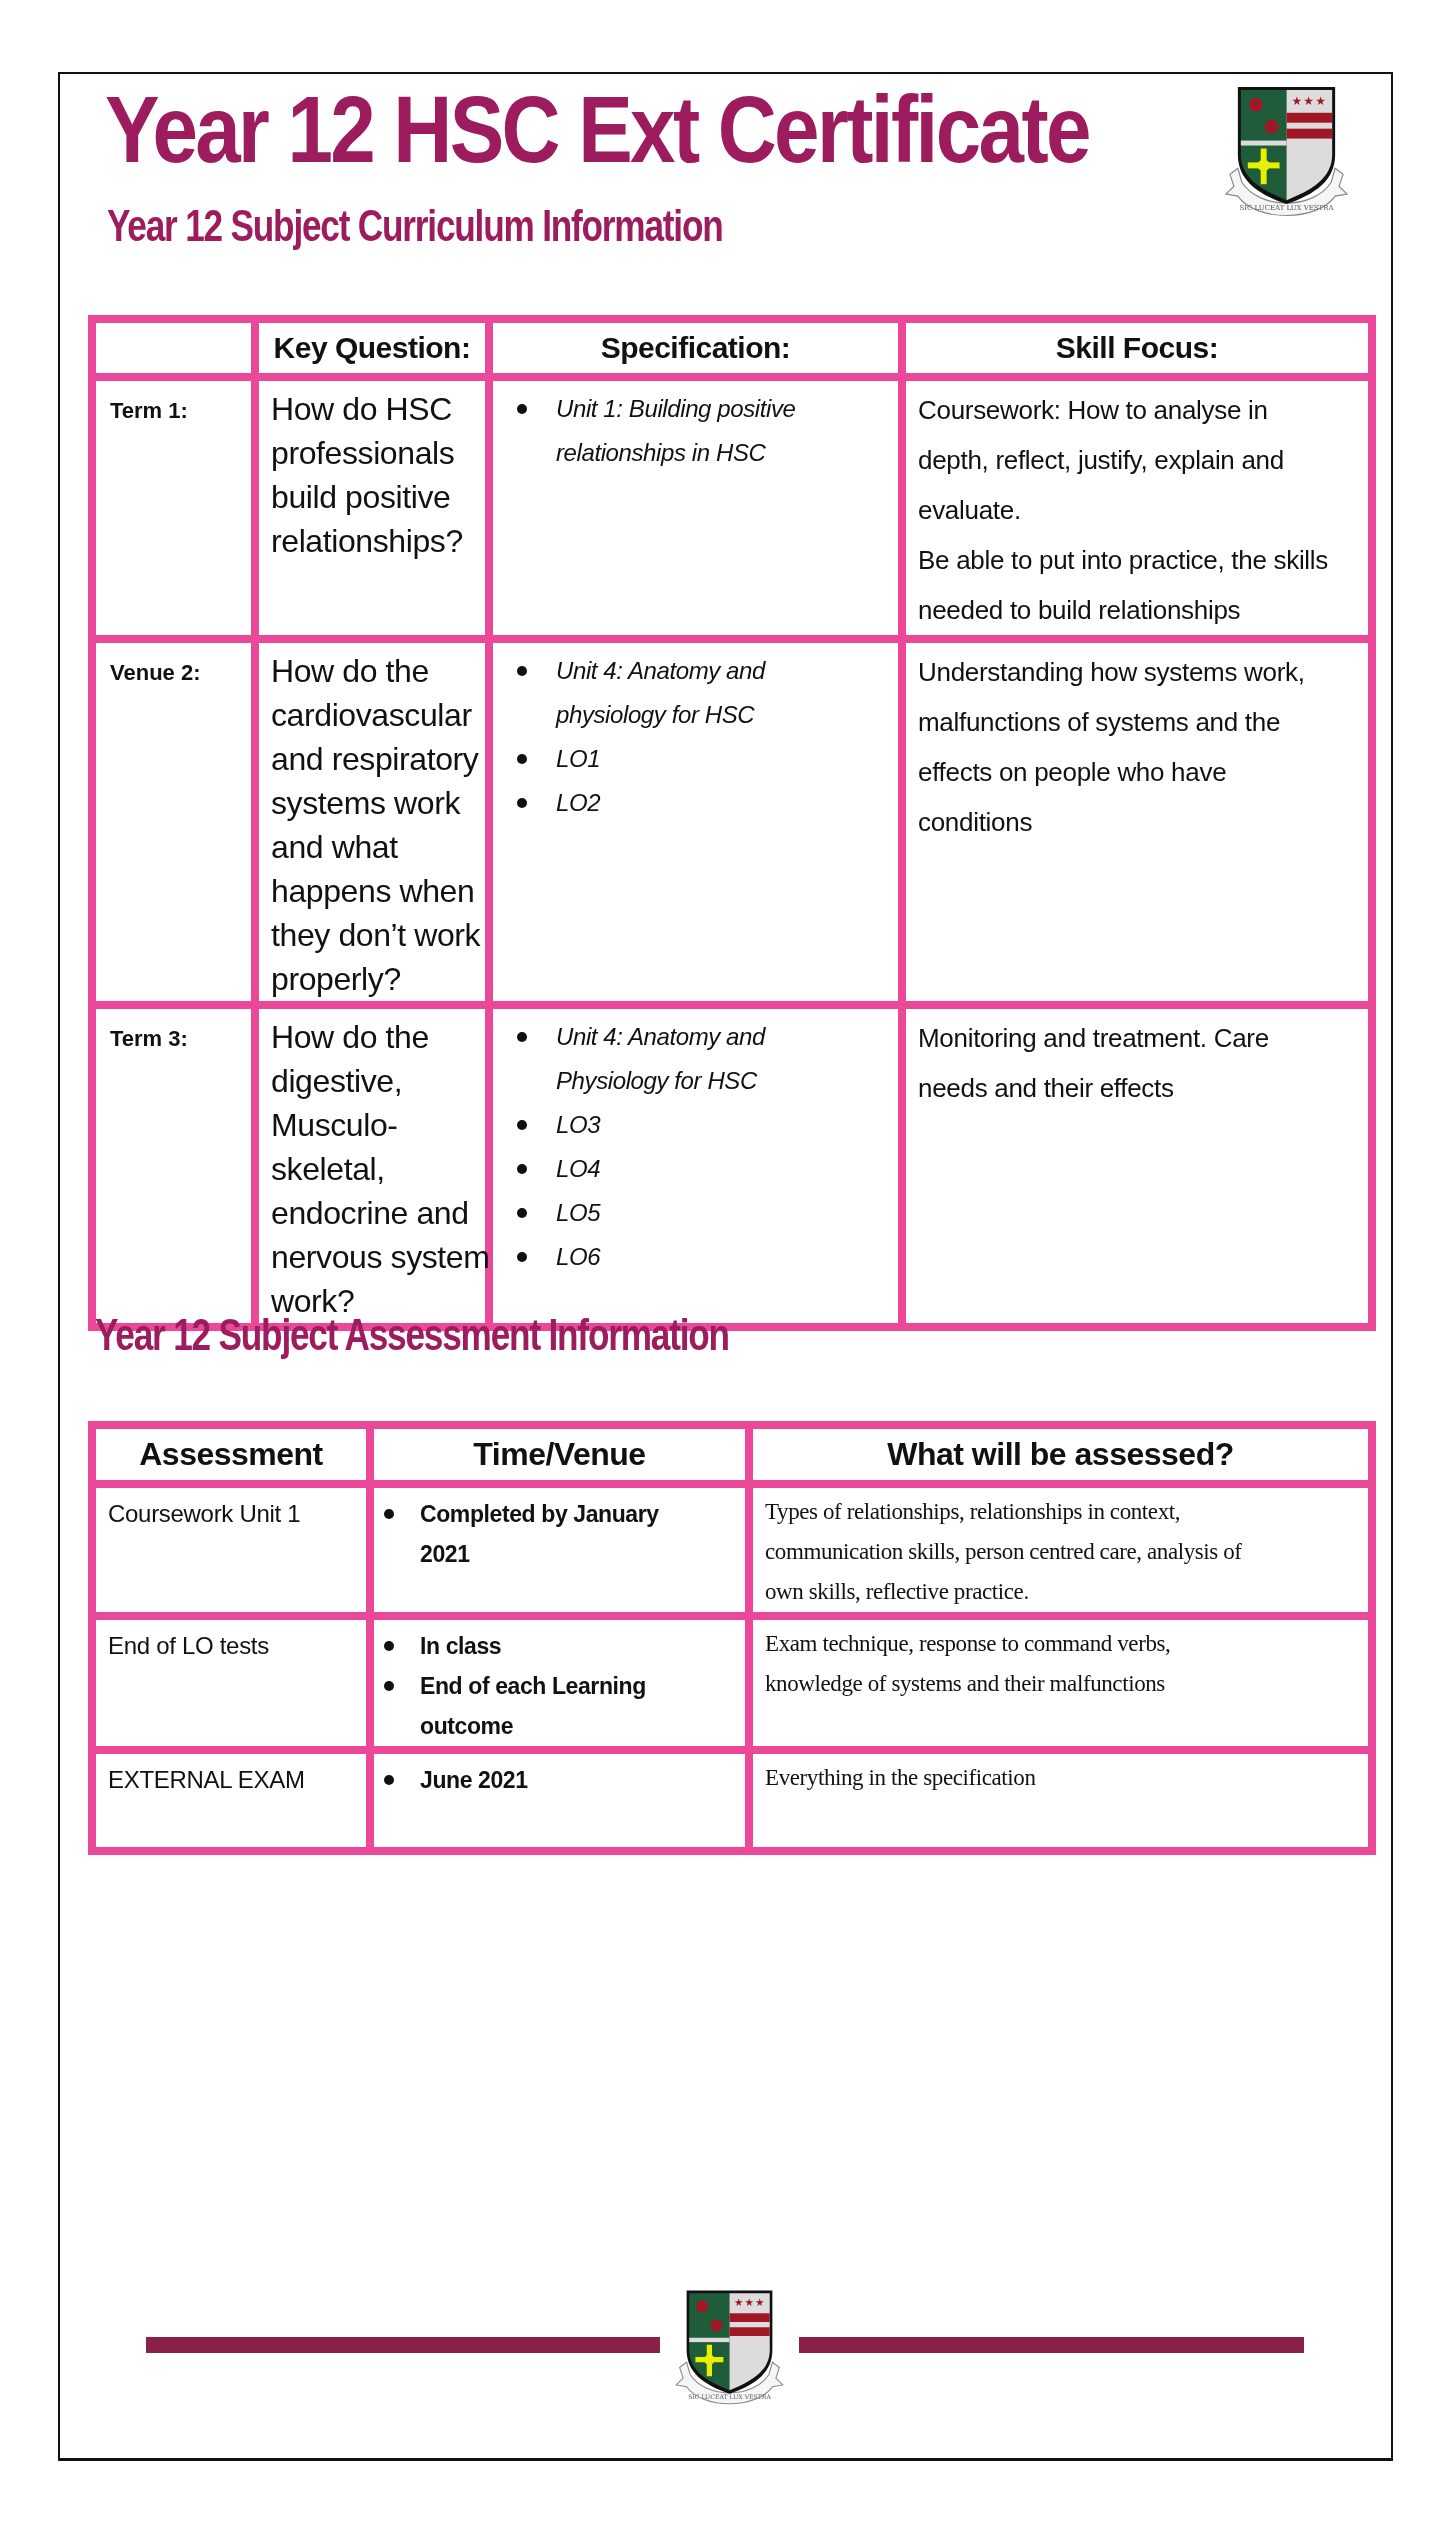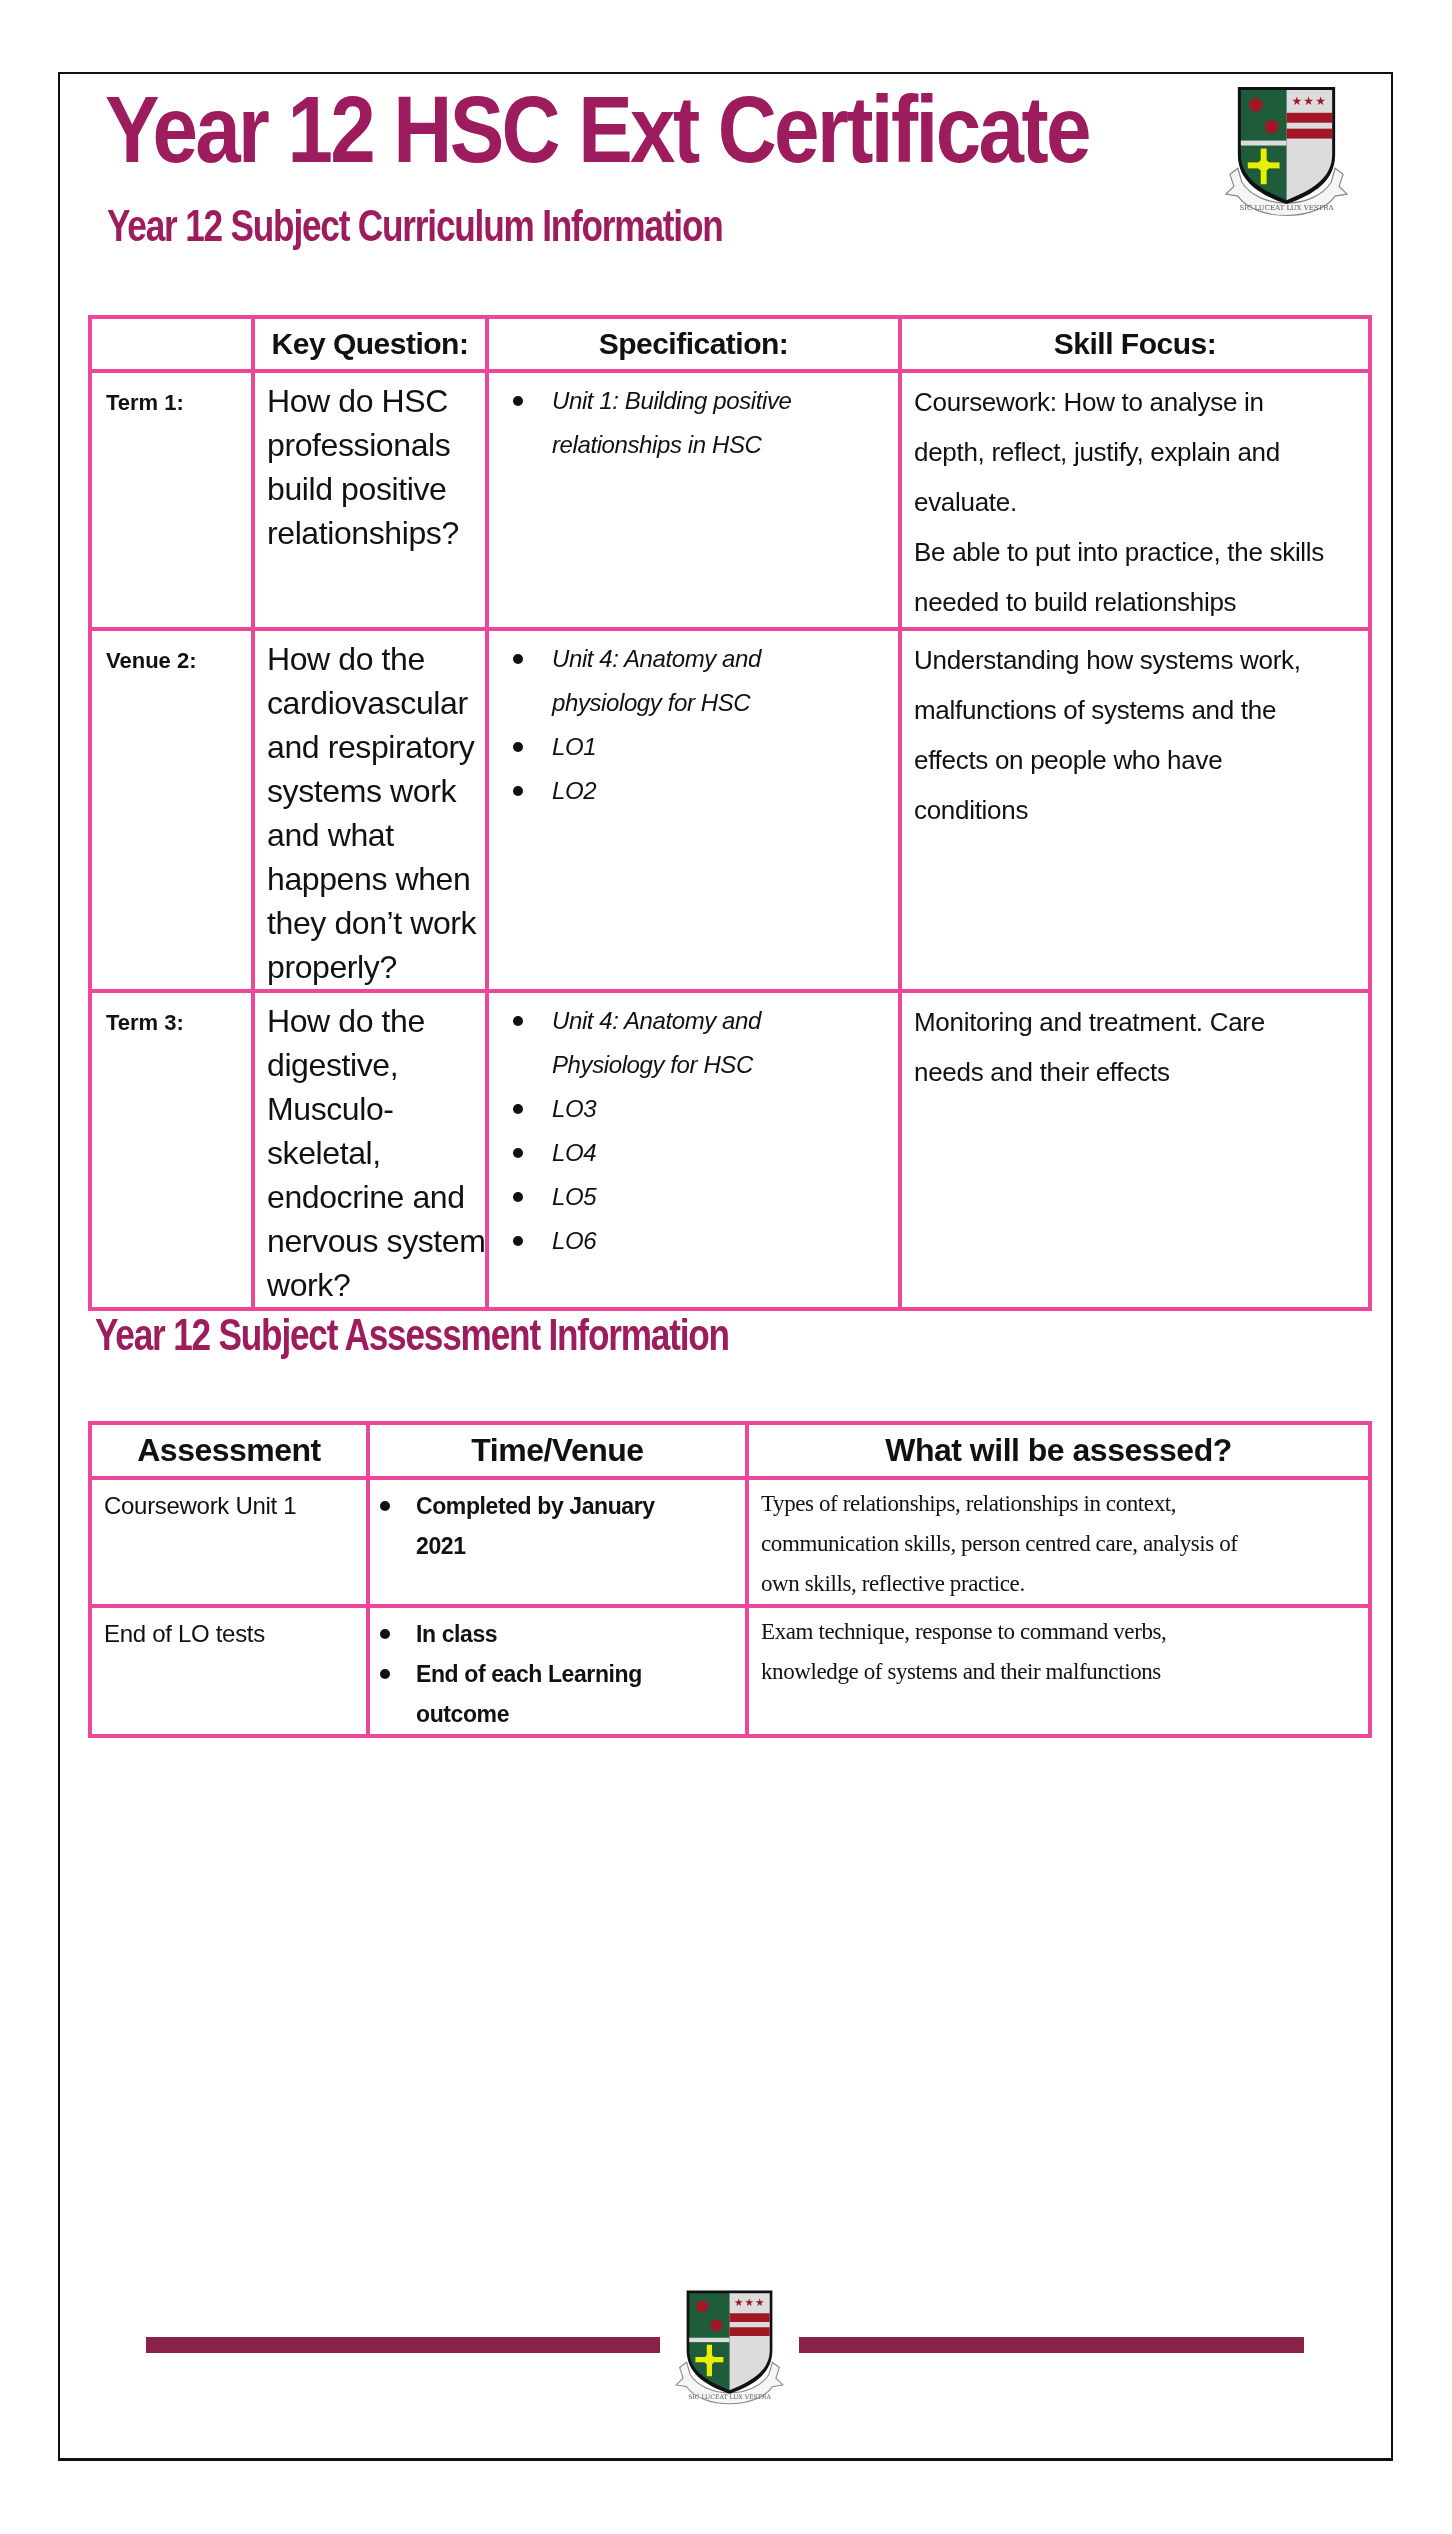--- a/index.html
+++ b/index.html
@@ -12,21 +12,21 @@
            transform: scaleX(0.86); transform-origin: left top; }
   .subtitle { position: absolute; left: 107px; top: 198px; font-size: 44px; font-weight: bold;
               color: #9c1c5e; letter-spacing: -1.5px; line-height: 55px; white-space: nowrap;
               transform: scaleX(0.80); transform-origin: left top; }
   .subtitle2 { top: 1307px; left: 95px; }
   .crest { position: absolute; }
   .crest-top { left: 1220px; top: 83px; width: 133px; height: 135px; }
   .crest-bottom { left: 669px; top: 2287px; width: 121px; height: 119px; }
 
   table { position: absolute; border-collapse: collapse; table-layout: fixed; }
-  td, th { border: 4px solid #ec4899; vertical-align: top; padding: 0; }
+  td, th { border: 8px solid #ec4899; vertical-align: top; padding: 0; }
   .t1 { left: 88px; top: 315px; width: 1280px; }
   .t1 th { height: 50px; font-size: 30px; font-weight: bold; text-align: center; vertical-align: middle;
            letter-spacing: -0.5px; }
   .t1 .term { font-size: 22px; font-weight: bold; padding: 8px 0 0 14px; line-height: 44px; }
   .t1 .kq { font-size: 32px; padding: 6px 12px 0 12px; line-height: 44px; letter-spacing: -0.4px; }
   .t1 .spec { padding: 6px 0 0 0; }
   .t1 .skill { font-size: 26px; padding: 4px 8px 0 12px; line-height: 50px; letter-spacing: -0.3px; }
   .line { display: block; white-space: nowrap; }
   ul.bul { list-style: none; margin: 0; padding: 0; }
   ul.bul li { position: relative; padding-left: 63px; }
@@ -240,20 +240,33 @@
             <span class="line">End of each Learning</span>
             <span class="line">outcome</span>
           </li>
         </ul>
       </td>
       <td class="wa">
         <span class="line">Exam technique, response to command verbs,</span>
         <span class="line">knowledge of systems and their malfunctions</span>
       </td>
     </tr>
+    <tr class="ar3">
+      <td class="as">EXTERNAL EXAM</td>
+      <td class="tv">
+        <ul class="bul">
+          <li>
+              <span class="line">June 2021</span>
+            </li>
+        </ul>
+      </td>
+      <td class="wa">
+        <span class="line">Everything in the specification</span>
+      </td>
+    </tr>
   </tbody>
 </table>
 
 <div class="bar bar-left"></div>
 <div class="bar bar-right"></div>
 
 <svg class="crest crest-bottom" viewBox="0 0 134 136">
   <g>
     <path d="M10 92 L18 86 L22 100 C40 128 94 128 112 100 L116 86 L124 92 L120 104 L128 112 L116 114 C98 140 36 140 18 114 L6 112 L14 104 Z" fill="#f6f6f6" stroke="#888" stroke-width="1.2"></path>
     <text x="67" y="128" font-size="7" text-anchor="middle" fill="#555" font-family="DejaVu Serif, serif">SIC LUCEAT LUX VESTRA</text>

